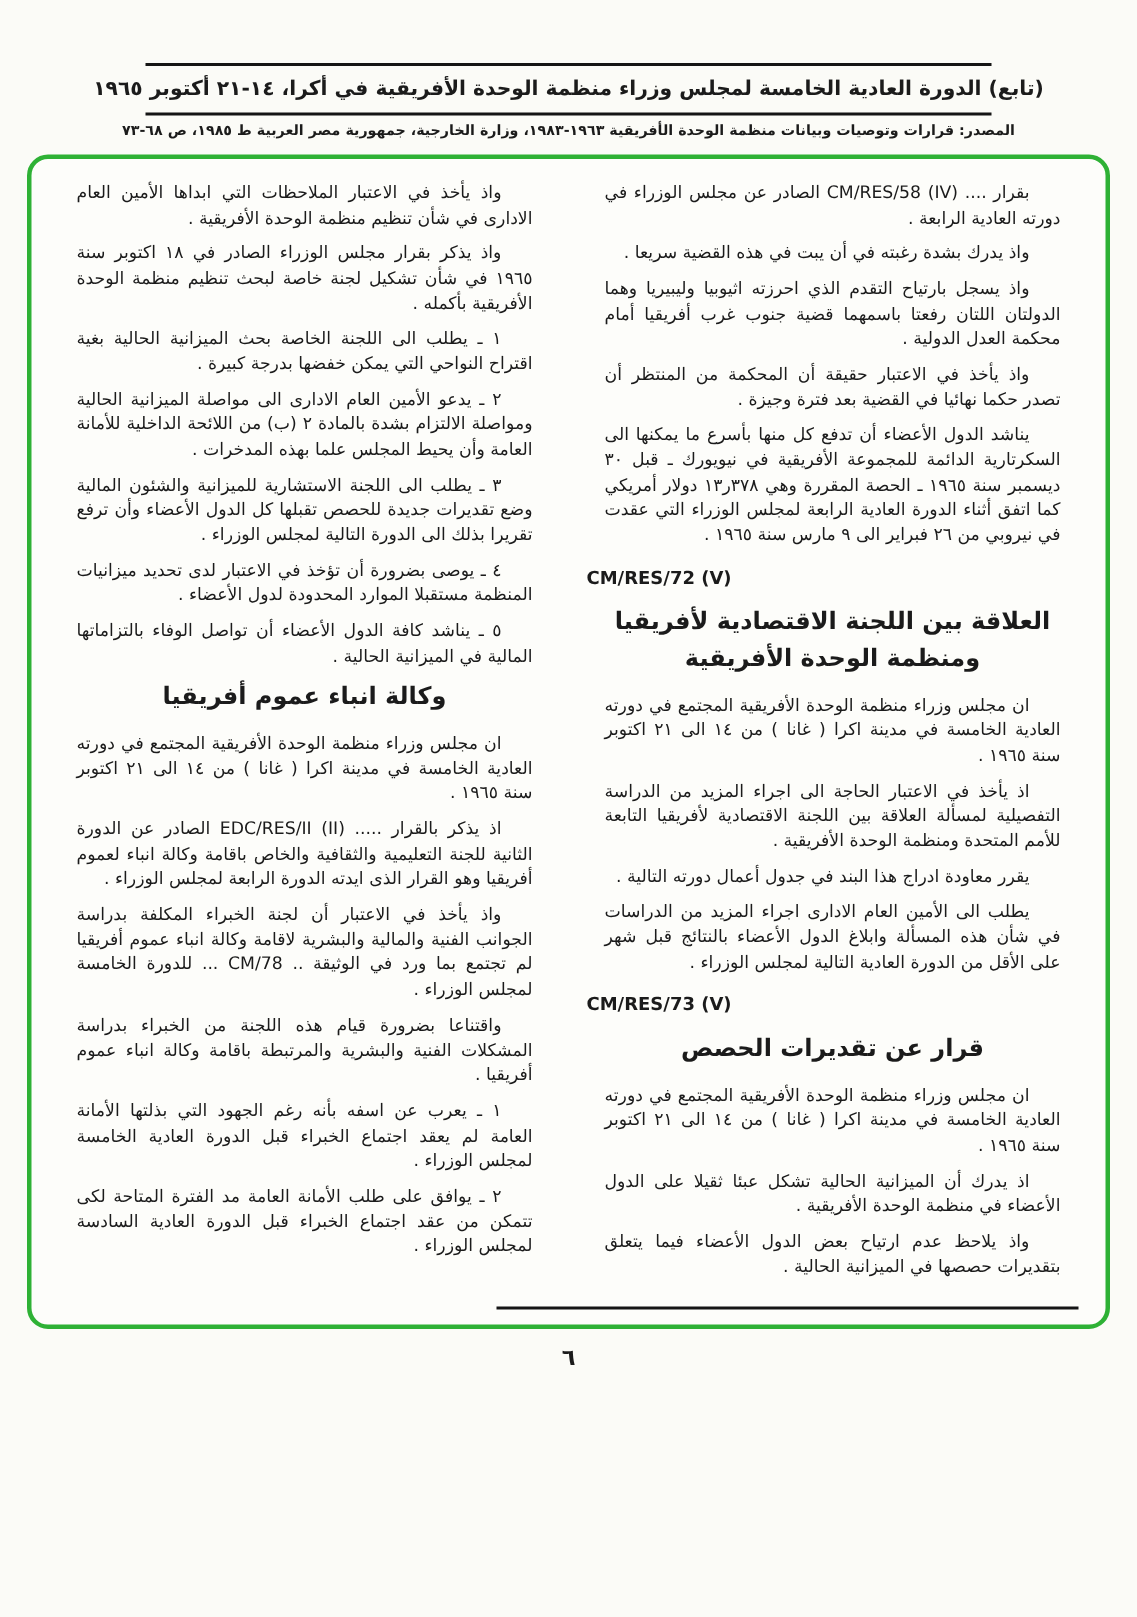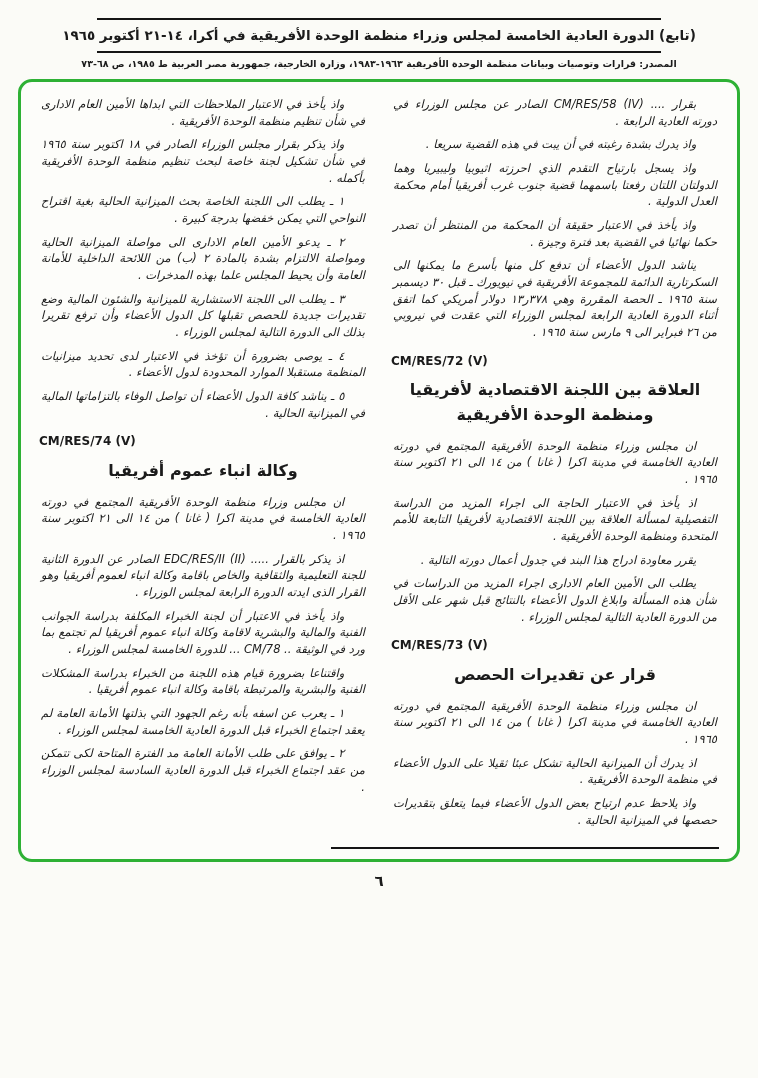--- a/index.html
+++ b/index.html
@@ -8,21 +8,21 @@
     width: 758px;
     min-height: 1078px;
     background: #fbfbf7;
     color: #1b1b1b;
     font-family: "DejaVu Sans", sans-serif;
     direction: rtl;
   }
   .sheet { padding: 18px 18px 6px; }
 
   
-  .doc-header { text-align: center; }
+  .doc-header { text-align: center; margin-top: 24px; }
   .rule {
     height: 2px;
     background: #151515;
     width: 78%;
     margin: 0 auto;
   }
   .doc-title {
     font-size: 13.5px;
     font-weight: bold;
     margin: 6px auto 6px;
@@ -45,21 +45,21 @@
     padding: 14px 18px 8px;
     background: #fdfdfa;
   }
   .columns { display: flex; gap: 24px; align-items: flex-start; }
   .col {
     flex: 1;
     font-size: 11.5px;
     line-height: 1.45;
     text-align: justify;
   }
-  .para { margin: 0 2px 7px; text-indent: 1.8em; font-style: italic; }
+  .para { margin: 0 12px 7px; text-indent: 1.8em; }
   .res-code {
     direction: ltr;
     text-align: left;
     font-weight: bold;
     font-size: 12px;
     margin: 12px 0 8px;
   }
   .res-heading {
     text-align: center;
     font-weight: bold;
@@ -111,21 +111,20 @@
           <p class="para">واذ يلاحظ عدم ارتياح بعض الدول الأعضاء فيما يتعلق بتقديرات حصصها في الميزانية الحالية .</p>
         </section>
       <section class="col" id="col-left">
           <p class="para">واذ يأخذ في الاعتبار الملاحظات التي ابداها الأمين العام الادارى في شأن تنظيم منظمة الوحدة الأفريقية .</p>
           <p class="para">واذ يذكر بقرار مجلس الوزراء الصادر في ١٨ اكتوبر سنة ١٩٦٥ في شأن تشكيل لجنة خاصة لبحث تنظيم منظمة الوحدة الأفريقية بأكمله .</p>
           <p class="para">١ ـ يطلب الى اللجنة الخاصة بحث الميزانية الحالية بغية اقتراح النواحي التي يمكن خفضها بدرجة كبيرة .</p>
           <p class="para">٢ ـ يدعو الأمين العام الادارى الى مواصلة الميزانية الحالية ومواصلة الالتزام بشدة بالمادة ٢ (ب) من اللائحة الداخلية للأمانة العامة وأن يحيط المجلس علما بهذه المدخرات .</p>
           <p class="para">٣ ـ يطلب الى اللجنة الاستشارية للميزانية والشئون المالية وضع تقديرات جديدة للحصص تقبلها كل الدول الأعضاء وأن ترفع تقريرا بذلك الى الدورة التالية لمجلس الوزراء .</p>
           <p class="para">٤ ـ يوصى بضرورة أن تؤخذ في الاعتبار لدى تحديد ميزانيات المنظمة مستقبلا الموارد المحدودة لدول الأعضاء .</p>
           <p class="para">٥ ـ يناشد كافة الدول الأعضاء أن تواصل الوفاء بالتزاماتها المالية في الميزانية الحالية .</p>
-          <div class="res-code">CM/RES/74 (V)</div>
           <h3 class="res-heading">وكالة انباء عموم أفريقيا</h3>
           <p class="para">ان مجلس وزراء منظمة الوحدة الأفريقية المجتمع في دورته العادية الخامسة في مدينة اكرا ( غانا ) من ١٤ الى ٢١ اكتوبر سنة ١٩٦٥ .</p>
           <p class="para">اذ يذكر بالقرار ..... EDC/RES/II (II) الصادر عن الدورة الثانية للجنة التعليمية والثقافية والخاص باقامة وكالة انباء لعموم أفريقيا وهو القرار الذى ايدته الدورة الرابعة لمجلس الوزراء .</p>
           <p class="para">واذ يأخذ في الاعتبار أن لجنة الخبراء المكلفة بدراسة الجوانب الفنية والمالية والبشرية لاقامة وكالة انباء عموم أفريقيا لم تجتمع بما ورد في الوثيقة .. CM/78 ... للدورة الخامسة لمجلس الوزراء .</p>
           <p class="para">واقتناعا بضرورة قيام هذه اللجنة من الخبراء بدراسة المشكلات الفنية والبشرية والمرتبطة باقامة وكالة انباء عموم أفريقيا .</p>
           <p class="para">١ ـ يعرب عن اسفه بأنه رغم الجهود التي بذلتها الأمانة العامة لم يعقد اجتماع الخبراء قبل الدورة العادية الخامسة لمجلس الوزراء .</p>
           <p class="para">٢ ـ يوافق على طلب الأمانة العامة مد الفترة المتاحة لكى تتمكن من عقد اجتماع الخبراء قبل الدورة العادية السادسة لمجلس الوزراء .</p>
         </section>
     </div>
     <div class="footer-rule"></div>

